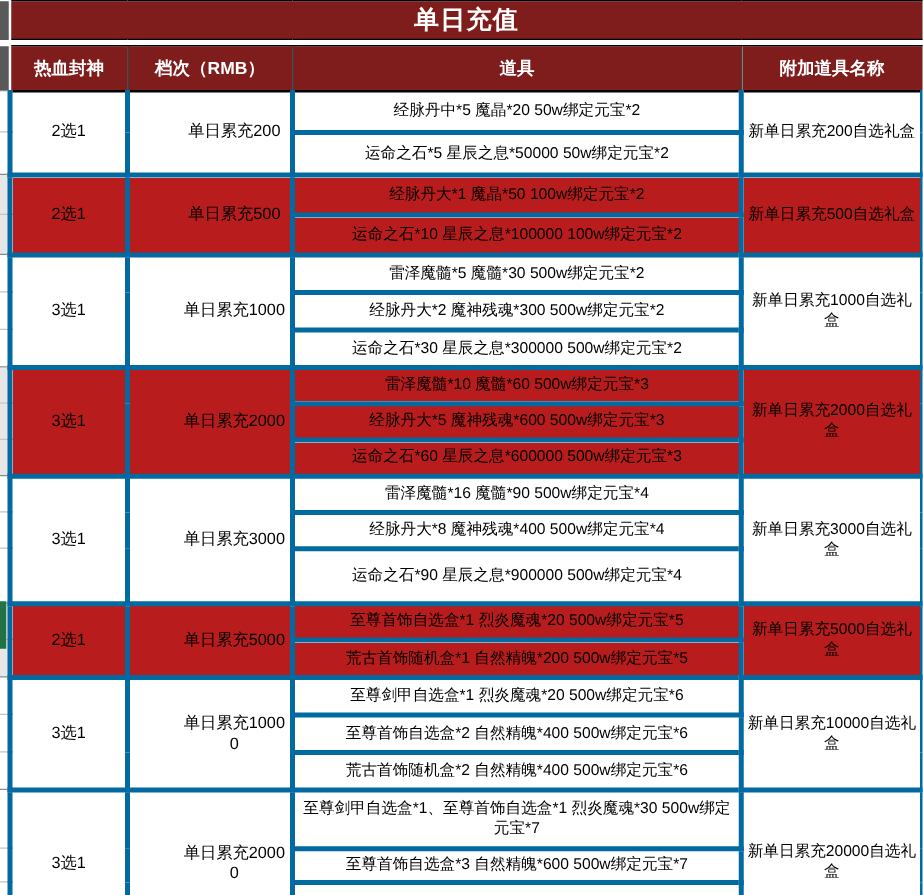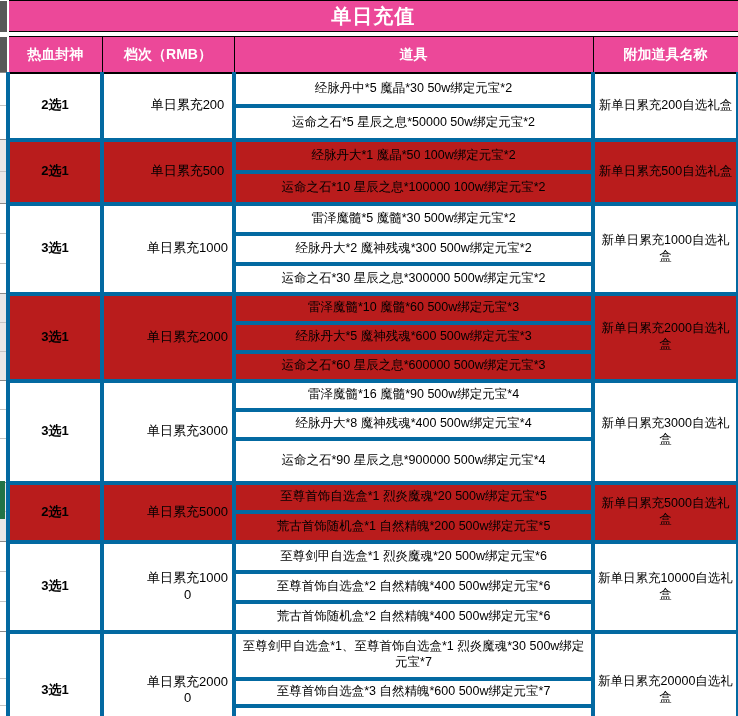--- a/index.html
+++ b/index.html
@@ -4,36 +4,36 @@
 <style>
   html,body{margin:0;padding:0;}
   body{
     width:738px;height:716px;overflow:hidden;background:#ffffff;
     font-family:"Liberation Sans",sans-serif;color:#000;position:relative;
   }
   table{border-collapse:collapse;table-layout:fixed;width:738px;}
   td,th{padding:0 2px;text-align:center;vertical-align:middle;overflow:hidden;
         font-size:12.5px;line-height:1.25;word-break:break-all;}
   
-  .dark{background:#ec4899;color:#ffffff;font-weight:bold;border:1px solid #000;}
+  .dark{background:#7f1d1d;color:#ffffff;font-weight:bold;border:1px solid #000;}
   .title-cell{font-size:20px;letter-spacing:1px;}
   .colhead{font-size:14px;}
   
   .strip{border:none;border-top:1px solid #c4c4c4;background:#ffffff;}
   .strip.sh{background:#e7e7e7;}
   .strip.darkstrip{background:#595959;border-top:none;border-right:2px solid #ffffff;}
   .strip.gapstrip{border:none;background:#ffffff;}
   
   .cell{border:4px solid #0369a1;background:#ffffff;}
   .cell.sh{background:#b91c1c;}
   tr.gstart > .cell{border-top:2px solid #000;}
   tr.gstart > .strip{border-top:1px solid #8a8a8a;}
   .gaprow td{border:none;background:#ffffff;}
   .tier{font-size:13px;padding-left:41px;}
-  .choice{font-size:13px;font-weight:bold;}
+  .choice{font-size:13px;}
   
   .green-bar{position:absolute;left:0;top:481px;width:5px;height:38px;
              background:#217346;z-index:3;}
 </style>
 </head>
 <body>
 
 <div class="green-bar"></div>
 
 <table>
@@ -61,21 +61,21 @@
     <th class="dark colhead">热血封神</th>
     <th class="dark colhead">档次（RMB）</th>
     <th class="dark colhead">道具</th>
     <th class="dark colhead">附加道具名称</th>
   </tr>
 
   <tr class="gstart" style="height:33px">
     <td class="strip"></td>
     <td class="cell choice" rowspan="2">2选1</td>
     <td class="cell tier" rowspan="2">单日累充200</td>
-    <td class="cell">经脉丹中*5 魔晶*30 50w绑定元宝*2</td>
+    <td class="cell">经脉丹中*5 魔晶*20 50w绑定元宝*2</td>
     <td class="cell" rowspan="2">新单日累充200自选礼盒</td>
   </tr>
   <tr style="height:34px">
     <td class="strip"></td>
     <td class="cell">运命之石*5 星辰之息*50000 50w绑定元宝*2</td>
   </tr>
 
   <tr class="gstart" style="height:32px">
     <td class="strip sh"></td>
     <td class="cell sh choice" rowspan="2">2选1</td>

